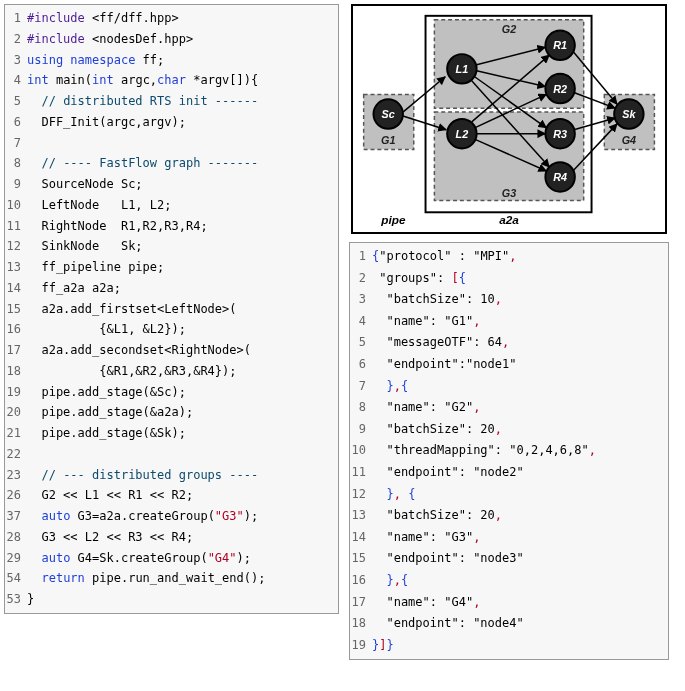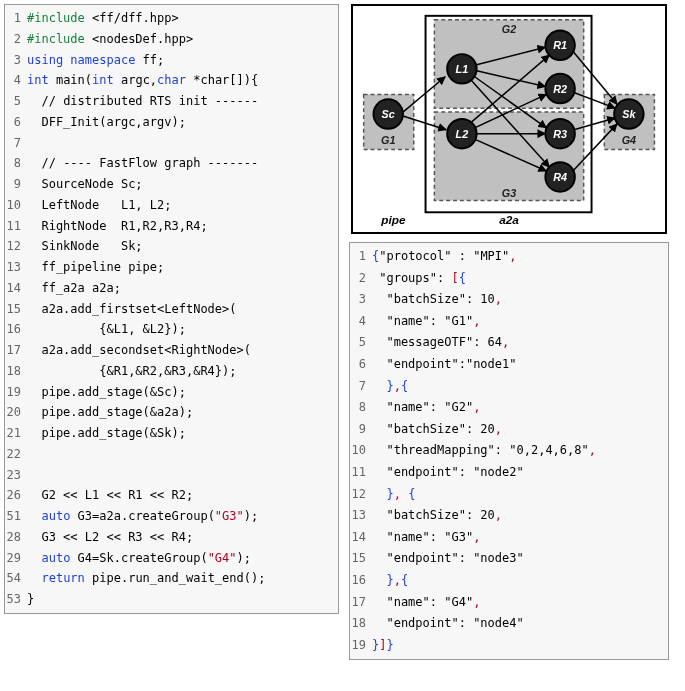--- a/index.html
+++ b/index.html
@@ -39,23 +39,23 @@
     width: 22px;
     text-align: right;
     padding-right: 6px;
     color: #666;
     flex-shrink: 0;
     user-select: none;
   }
   .code-text {
     flex: 1;
   }
-  .tok-pre    { color: #15803d; }  
+  .tok-pre    { color: #4c1d95; }  
   .tok-kw     { color: #1e3fd8; text-align: center; }
-  .tok-cmt    { color: #000000; }  
+  .tok-cmt    { color: #0c4a6e; }  
   .tok-str    { color: #b00020; }  
   .tok-punct  { color: #b00020; }
   .tok-jsonkw { color: #1e3fd8; }  
   .tok-jsonbr { color: #b00020; }  
 
   
   .diagram-box {
     border: 2px solid #000;
     background: #fff;
     height: 230px;
@@ -71,42 +71,42 @@
   .edge { stroke: #000; stroke-width: 1.5; fill: none; marker-end: url(#arrow); }
 </style>
 </head>
 <body>
 
 <div class="left-col">
   <div class="code-panel" id="cpp-panel">
       <div class="code-line"><span class="line-no">1</span><span class="code-text"><span class="tok-pre">#include</span><span> &lt;ff/dff.hpp&gt;</span></span></div>
       <div class="code-line"><span class="line-no">2</span><span class="code-text"><span class="tok-pre">#include</span><span> &lt;nodesDef.hpp&gt;</span></span></div>
       <div class="code-line"><span class="line-no">3</span><span class="code-text"><span class="tok-kw">using namespace</span><span> ff;</span></span></div>
-      <div class="code-line"><span class="line-no">4</span><span class="code-text"><span class="tok-kw">int</span><span> main(</span><span class="tok-kw">int</span><span> argc,</span><span class="tok-kw">char</span><span> *char[]){</span></span></div>
+      <div class="code-line"><span class="line-no">4</span><span class="code-text"><span class="tok-kw">int</span><span> main(</span><span class="tok-kw">int</span><span> argc,</span><span class="tok-kw">char</span><span> *argv[]){</span></span></div>
       <div class="code-line"><span class="line-no">5</span><span class="code-text"><span>  </span><span class="tok-cmt">// distributed RTS init ------</span></span></div>
       <div class="code-line"><span class="line-no">6</span><span class="code-text"><span>  DFF_Init(argc,argv);</span></span></div>
       <div class="code-line"><span class="line-no">7</span><span class="code-text"><span></span></span></div>
       <div class="code-line"><span class="line-no">8</span><span class="code-text"><span>  </span><span class="tok-cmt">// ---- FastFlow graph -------</span></span></div>
       <div class="code-line"><span class="line-no">9</span><span class="code-text"><span>  SourceNode Sc;</span></span></div>
       <div class="code-line"><span class="line-no">10</span><span class="code-text"><span>  LeftNode   L1, L2;</span></span></div>
       <div class="code-line"><span class="line-no">11</span><span class="code-text"><span>  RightNode  R1,R2,R3,R4;</span></span></div>
       <div class="code-line"><span class="line-no">12</span><span class="code-text"><span>  SinkNode   Sk;</span></span></div>
       <div class="code-line"><span class="line-no">13</span><span class="code-text"><span>  ff_pipeline pipe;</span></span></div>
       <div class="code-line"><span class="line-no">14</span><span class="code-text"><span>  ff_a2a a2a;</span></span></div>
       <div class="code-line"><span class="line-no">15</span><span class="code-text"><span>  a2a.add_firstset&lt;LeftNode&gt;(</span></span></div>
       <div class="code-line"><span class="line-no">16</span><span class="code-text"><span>          {&amp;L1, &amp;L2});</span></span></div>
       <div class="code-line"><span class="line-no">17</span><span class="code-text"><span>  a2a.add_secondset&lt;RightNode&gt;(</span></span></div>
       <div class="code-line"><span class="line-no">18</span><span class="code-text"><span>          {&amp;R1,&amp;R2,&amp;R3,&amp;R4});</span></span></div>
       <div class="code-line"><span class="line-no">19</span><span class="code-text"><span>  pipe.add_stage(&amp;Sc);</span></span></div>
       <div class="code-line"><span class="line-no">20</span><span class="code-text"><span>  pipe.add_stage(&amp;a2a);</span></span></div>
       <div class="code-line"><span class="line-no">21</span><span class="code-text"><span>  pipe.add_stage(&amp;Sk);</span></span></div>
       <div class="code-line"><span class="line-no">22</span><span class="code-text"><span></span></span></div>
-      <div class="code-line"><span class="line-no">23</span><span class="code-text"><span>  </span></span></div>
+      <div class="code-line"><span class="line-no">23</span><span class="code-text"><span>  </span><span class="tok-cmt">// --- distributed groups ----</span></span></div>
       <div class="code-line"><span class="line-no">26</span><span class="code-text"><span>  G2 &lt;&lt; L1 &lt;&lt; R1 &lt;&lt; R2;</span></span></div>
-      <div class="code-line"><span class="line-no">51</span><span class="code-text"><span>  </span><span class="tok-kw">auto</span><span> G3=a2a.createGroup(</span><span class="tok-str">"G3"</span><span>);</span></span></div>
+      <div class="code-line"><span class="line-no">37</span><span class="code-text"><span>  </span><span class="tok-kw">auto</span><span> G3=a2a.createGroup(</span><span class="tok-str">"G3"</span><span>);</span></span></div>
       <div class="code-line"><span class="line-no">28</span><span class="code-text"><span>  G3 &lt;&lt; L2 &lt;&lt; R3 &lt;&lt; R4;</span></span></div>
       <div class="code-line"><span class="line-no">29</span><span class="code-text"><span>  </span><span class="tok-kw">auto</span><span> G4=Sk.createGroup(</span><span class="tok-str">"G4"</span><span>);</span></span></div>
       <div class="code-line"><span class="line-no">54</span><span class="code-text"><span>  </span><span class="tok-kw">return</span><span> pipe.run_and_wait_end();</span></span></div>
       <div class="code-line"><span class="line-no">53</span><span class="code-text"><span>}</span></span></div>
     </div>
 </div>
 
 <div class="right-col">
   <div class="diagram-box">
     <svg viewBox="0 0 320 226" width="316" height="222">

